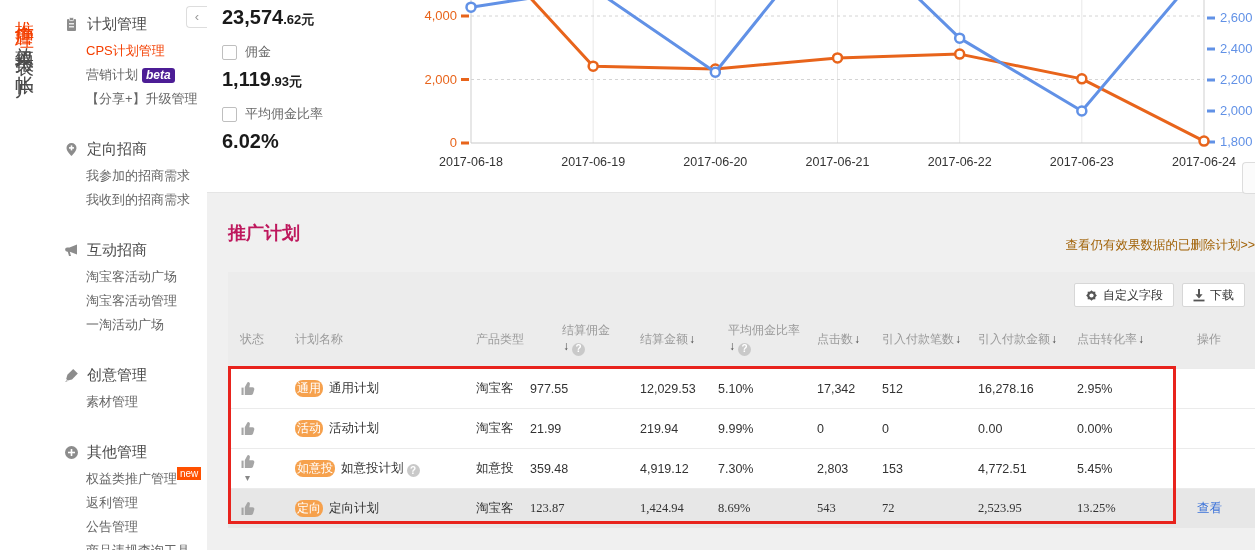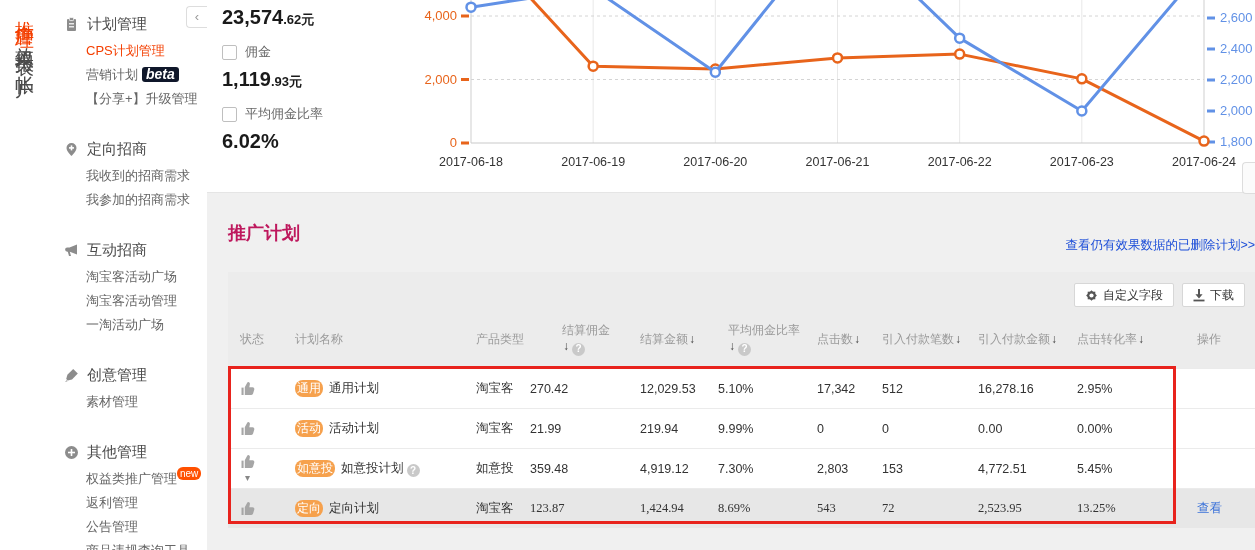--- a/index.html
+++ b/index.html
@@ -15,39 +15,39 @@
   .sidebar{width:157px;flex:0 0 157px;background:#fff;position:relative;padding:10px 0 0 14px;
     box-sizing:border-box;}
   .collapse{position:absolute;right:0;top:6px;width:21px;height:22px;background:#fff;
     border:1px solid #ddd;border-right:none;border-radius:4px 0 0 4px;color:#999;
     font-size:13px;line-height:18px;text-align:center;padding:0;cursor:pointer;}
   .sec-h{display:flex;align-items:center;gap:8px;font-size:15px;color:#4d4d4d;height:29px;
     margin-top:24px;cursor:pointer;}
   .sec:first-child .sec-h{margin-top:0;}
   .itm{font-size:13px;color:#666;line-height:24px;padding-left:22px;cursor:pointer;white-space:nowrap;}
   .itm.act .lbl{color:#f43f00;}
-  .b-beta{display:inline-block;background:#0f172a;color:#fff;font-size:14px;font-weight:bold;
+  .b-beta{display:inline-block;background:#4c1d95;color:#fff;font-size:12px;font-weight:bold;
     font-style:italic;border-radius:3px;padding:0 4px;margin-left:4px;line-height:15px;}
-  .b-new{display:inline-block;background:#ff5000;color:#fff;font-size:10px;border-radius:6px;
+  .b-new{display:inline-block;background:#ff5000;color:#fff;font-size:10px;border-radius:0;
     padding:0 3px;margin-left:0;line-height:13px;position:relative;top:-6px;}
   
   .main{flex:1;background:#f0f0f0;position:relative;}
   .top-card{background:#fff;height:193px;display:flex;border-bottom:1px solid #e5e5e5;box-sizing:border-box;}
   .stats{width:203px;flex:0 0 203px;padding:6px 0 0 15px;box-sizing:border-box;}
   .stat-value{font-size:20px;font-weight:bold;color:#1a1a1a;height:22px;}
   .stat-value .sfx{font-size:13px;}
   .stat-check{display:flex;align-items:center;gap:8px;font-size:13px;color:#666;margin:15px 0 7px;cursor:pointer;}
   .cb{width:13px;height:13px;background:#fff;border:1px solid #bfbfbf;border-radius:2px;display:inline-block;}
   .chartbox{flex:1;position:relative;}
   .floating{position:absolute;right:0;top:162px;width:12px;height:30px;background:#fbfbfb;
     border:1px solid #ddd;border-right:none;border-radius:4px 0 0 4px;cursor:pointer;}
   
   .sec-head{position:relative;padding:29px 0 0 21px;height:50px;box-sizing:content-box;}
   .sec-title{font-size:18px;font-weight:bold;color:#be185d;margin:0;line-height:22px;}
-  .deleted-link{position:absolute;right:0;top:44px;font-size:12.5px;color:#1d4ed8;text-decoration:none;white-space:nowrap;}
+  .deleted-link{position:absolute;right:0;top:44px;font-size:12.5px;color:#a16207;text-decoration:none;white-space:nowrap;}
   .table{margin-left:21px;width:1027px;position:relative;background:#ececec;}
   .t-toolbar{height:38px;display:flex;justify-content:flex-end;align-items:flex-start;
     padding:11px 10px 0 0;box-sizing:border-box;gap:8px;}
   .tbtn{display:flex;align-items:center;gap:5px;background:#fff;border:1px solid #d7d7d7;
     border-radius:2px;font-size:12px;color:#333;padding:4px 10px;height:24px;cursor:pointer;
     font-family:inherit;}
   .grid{display:grid;grid-template-columns:55px 181px 54px 110px 78px 99px 65px 96px 99px 120px 1fr;
     padding-left:12px;box-sizing:border-box;}
   .thead{height:58px;align-items:center;color:#9a9a9a;font-size:12px;}
   .th{line-height:16px;}
@@ -96,22 +96,22 @@
         </div>
         <div class="sec">
           <div class="sec-h">
             <svg width="15" height="15" viewBox="0 0 15 15">
               <path d="M7.5 1a5 5 0 0 1 5 5c0 3.4-5 8-5 8s-5-4.6-5-8a5 5 0 0 1 5-5z" fill="#8c8c8c"></path>
               <rect x="6.7" y="3.4" width="1.6" height="5" fill="#fff"></rect>
               <rect x="5" y="5.1" width="5" height="1.6" fill="#fff"></rect>
             </svg>
             <span>定向招商</span>
           </div>
+          <div class="itm"><span class="lbl">我参加的招商需求</span></div>
           <div class="itm"><span class="lbl">我收到的招商需求</span></div>
-          <div class="itm"><span class="lbl">我参加的招商需求</span></div>
         </div>
         <div class="sec">
           <div class="sec-h">
             <svg width="15" height="15" viewBox="0 0 15 15">
               <path d="M13 1.5L5.5 4.5H3.2a2.1 2.1 0 0 0 0 4.2h.6l1.2 4.3h2L5.8 8.8 13 11.5z" fill="#8c8c8c"></path>
             </svg>
             <span>互动招商</span>
           </div>
           <div class="itm"><span class="lbl">淘宝客活动广场</span></div>
           <div class="itm"><span class="lbl">淘宝客活动管理</span></div>
@@ -252,21 +252,21 @@
         <div id="tbody">
             <div class="grid row">
               <div class="td">
                 <svg width="16" height="16" viewBox="0 0 16 16">
                   <path d="M1.5 6.6h2.1V14H1.5z" fill="#a6a6a6"></path>
                   <path d="M4.8 14h6.5c.9 0 1.6-.6 1.8-1.4l1.2-4.2c.3-1.1-.5-2.2-1.7-2.2H9.3l.6-3C10.1 2 9.3 1 8.3 1c-.5 0-.9.3-1.1.7L4.8 6.3z" fill="#a6a6a6"></path>
                 </svg>
               </div>
               <div class="td"><span class="badge">通用</span><span>通用计划</span></div>
               <div class="td">淘宝客</div>
-              <div class="td">270.42</div>
+              <div class="td">977.55</div>
               <div class="td">12,029.53</div>
               <div class="td">5.10%</div>
               <div class="td">17,342</div>
               <div class="td">512</div>
               <div class="td">16,278.16</div>
               <div class="td">2.95%</div>
               <div class="td"></div>
             </div>
             <div class="grid row">
               <div class="td">

